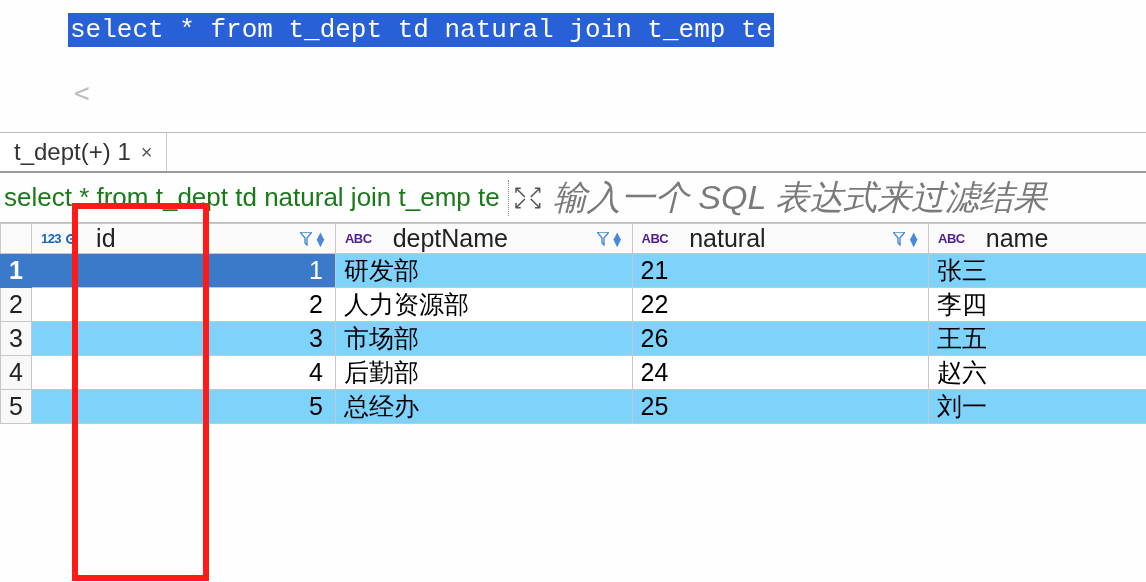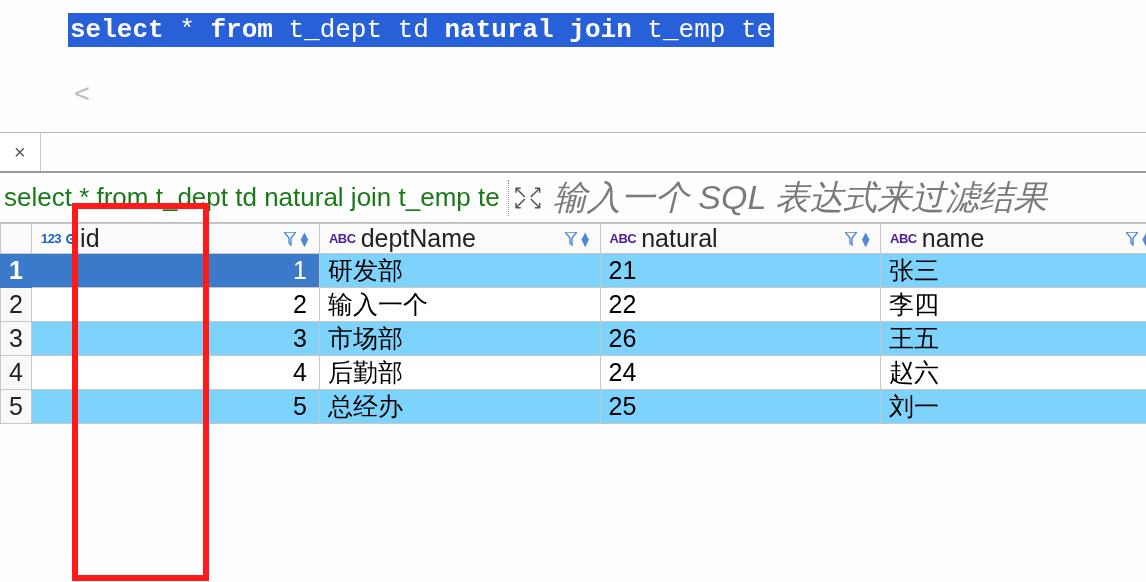--- a/index.html
+++ b/index.html
@@ -17,21 +17,21 @@
     padding: 12px 0 0 68px;
     font-family: "Consolas", "Courier New", monospace;
     font-size: 26px;
     line-height: 1.4;
   }
   .sql-editor .hl {
     background: #2860d8;
     color: #fff;
     padding: 2px 2px;
   }
-  .sql-editor .kw { font-weight: bold; }
+  .sql-editor .kw { font-weight: normal; }
 
   .chevron-row {
     padding: 30px 0 0 74px;
     color: #bfbfbf;
     font-size: 26px;
     font-family: "Consolas", monospace;
   }
 
   .divider {
     margin-top: 24px;
@@ -190,37 +190,38 @@
     top: 203px;
     left: 72px;
     width: 137px;
     height: 378px;
   }
 
   
   .col-id { width: 140px; }
   .col-deptname { width: 260px; }
   .col-locadd { width: 210px; }
-  .col-name { width: 200px; }
+  .col-name { width: 200px; margin-left: 16px; }
 </style>
 </head>
 <body>
 
 <div class="sql-editor">
   <span class="hl" id="sql-tokens"><span class="kw">select</span><span> * </span><span class="kw">from</span><span> t_dept td </span><span class="kw">natural join</span><span> t_emp te</span></span>
 </div>
 
 <div class="chevron-row">
   <span>&lt;</span>
 </div>
 
 <div class="divider"></div>
 
 <div class="tabbar">
   <div class="tab">
+    <span>t_dept(+) 1</span>
     <span class="close-x">×</span>
   </div>
 </div>
 
 <div class="caption-row">
   <span class="query-text">select * from t_dept td natural join t_emp te</span>
   <span class="sep">
     <span class="expand-icon">
       <span>↖↗</span>
         <span>↙↘</span>
@@ -317,21 +318,21 @@
         <tr class="odd selected">
           <td class="rownum">1</td>
           <td class="cell numcol idcol">1</td>
           <td class="cell">研发部</td>
           <td class="cell">21</td>
           <td class="cell">张三</td>
         </tr>
         <tr class="even">
           <td class="rownum">2</td>
           <td class="cell numcol idcol">2</td>
-          <td class="cell">输入一个</td>
+          <td class="cell">人力资源部</td>
           <td class="cell">22</td>
           <td class="cell">李四</td>
         </tr>
         <tr class="odd">
           <td class="rownum">3</td>
           <td class="cell numcol idcol">3</td>
           <td class="cell">市场部</td>
           <td class="cell">26</td>
           <td class="cell">王五</td>
         </tr>

